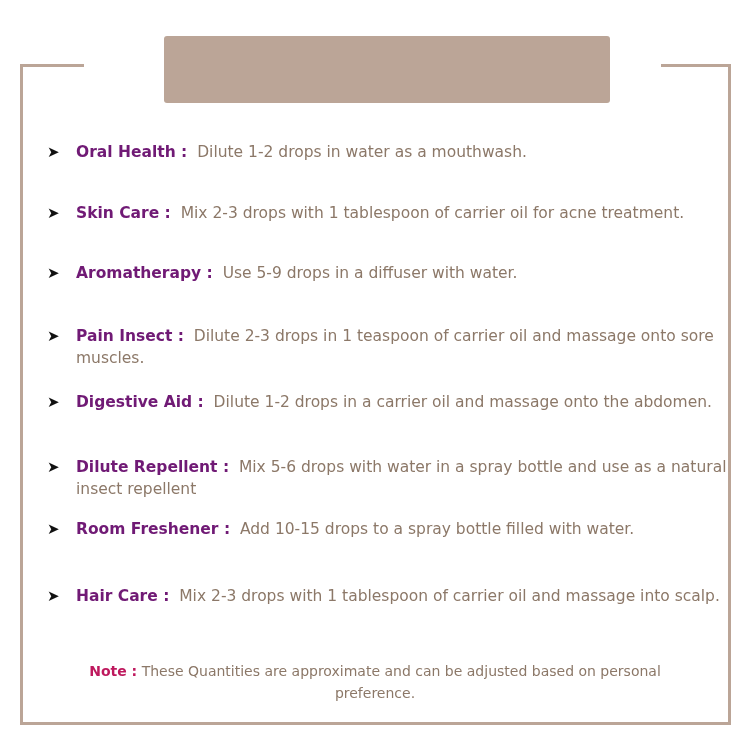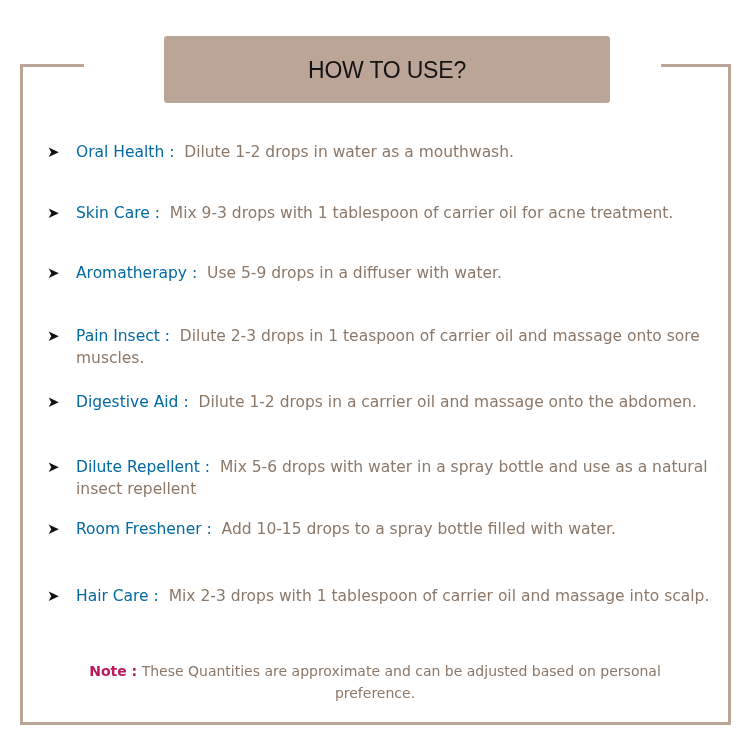--- a/index.html
+++ b/index.html
@@ -8,45 +8,44 @@
   .frame-right { position:absolute; left:728px; top:64px; width:3px; height:661px; background:#bba597; }
   .frame-bottom { position:absolute; left:20px; top:722px; width:711px; height:3px; background:#bba597; }
   .frame-top-left { position:absolute; left:20px; top:64px; width:64px; height:3px; background:#bba597; }
   .frame-top-right { position:absolute; left:661px; top:64px; width:70px; height:3px; background:#bba597; }
   .header { position:absolute; left:164px; top:36px; width:446px; height:67px; background:#bba597; border-radius:3px;
             display:flex; flex-direction:column; align-items:center; justify-content:center; }
   .header-line { font-family:"Liberation Sans", sans-serif; font-size:23px; line-height:28px; color:#141414; letter-spacing:-0.2px; }
   .item { position:absolute; left:47px; width:680px; font-size:15.5px; line-height:22px; color:#8c7868; }
   .arrow { position:absolute; left:0; top:0; width:18px; font-size:15px; color:#111; }
   .text { margin-left:29px; }
-  .label { color:#0369a1; font-weight:400; }
+  .label { color:#701a75; font-weight:700; }
   .note { position:absolute; left:60px; width:630px; top:660px; text-align:center; font-size:14px; line-height:22px; color:#8c7868; }
   .note-label { color:#be185d; font-weight:600; }
 </style>
 </head>
 <body>
 
 <div class="frame-left"></div>
 <div class="frame-right"></div>
 <div class="frame-bottom"></div>
 <div class="frame-top-left"></div>
 <div class="frame-top-right"></div>
 
 <div class="header">
-  <div class="header-line">HOW TO USE?</div>
 </div>
 
 <div class="item" style="top:141px;">
   <span class="arrow">➤</span>
   <div class="text"><span class="label">Oral Health :</span>&nbsp; <span>Dilute 1-2 drops in water as a mouthwash.</span></div>
 </div>
 
 <div class="item" style="top:202px;">
   <span class="arrow">➤</span>
-  <div class="text"><span class="label">Skin Care :</span>&nbsp; <span>Mix 9-3 drops with 1 tablespoon of carrier oil for acne treatment.</span></div>
+  <div class="text"><span class="label">Skin Care :</span>&nbsp; <span>Mix 2-3 drops with 1 tablespoon of carrier oil for acne treatment.</span></div>
 </div>
 
 <div class="item" style="top:262px;">
   <span class="arrow">➤</span>
   <div class="text"><span class="label">Aromatherapy :</span>&nbsp; <span>Use 5-9 drops in a diffuser with water.</span></div>
 </div>
 
 <div class="item" style="top:325px;">
   <span class="arrow">➤</span>
   <div class="text"><span class="label">Pain Insect :</span>&nbsp; <span>Dilute 2-3 drops in 1 teaspoon of carrier oil and massage onto sore muscles.</span></div>

